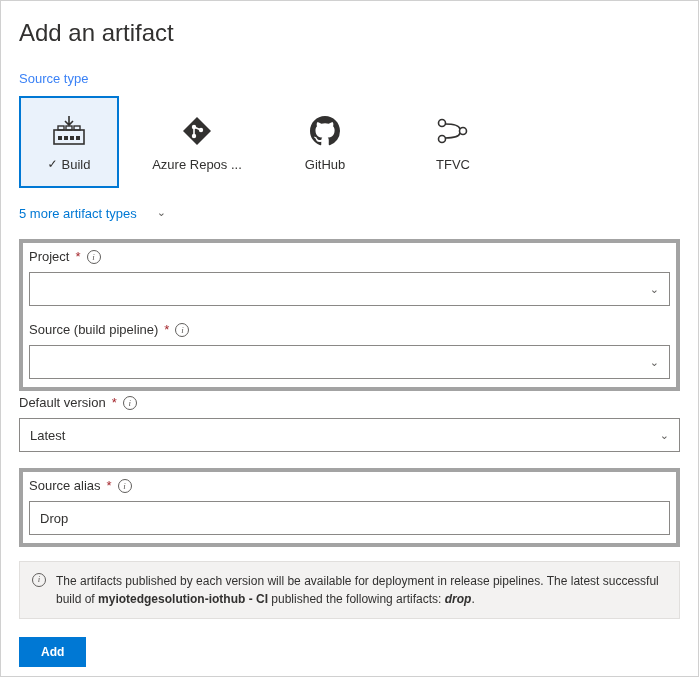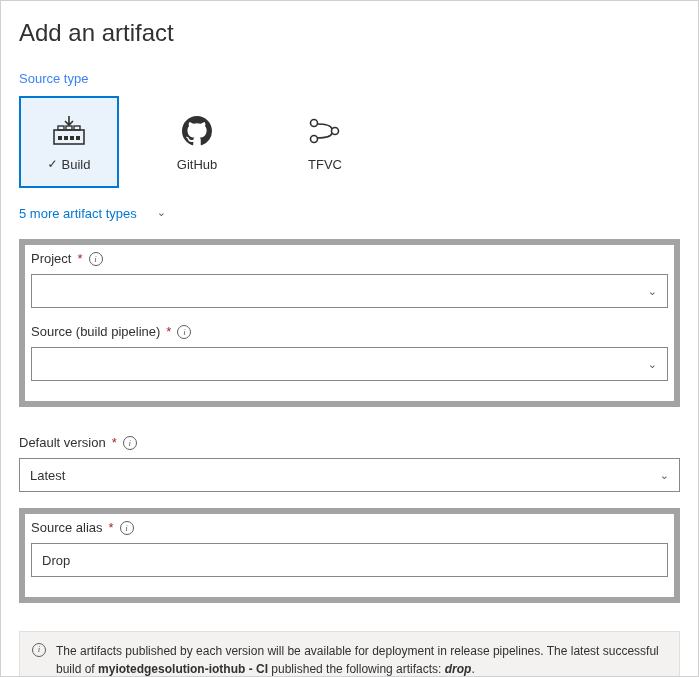--- a/index.html
+++ b/index.html
@@ -95,23 +95,23 @@
       align-items: center;
       justify-content: space-between;
       cursor: pointer;
     }
     .chevron-sm {
       font-size: 11px;
       color: #605e5c;
     }
     .field-block { margin-bottom: 16px; }
     .hl-group {
-      border: 6px solid #a3a3a3;
-      padding: 6px 6px 20px 6px;
-      margin-bottom: 28px;
+      border: 4px solid #a3a3a3;
+      padding: 6px 6px 8px 6px;
+      margin-bottom: 4px;
     }
     .hl-group .field-block:last-child { margin-bottom: 0; }
     .info-banner {
       background: #f3f2f1;
       border: 1px solid #e1dfdd;
       padding: 10px 12px;
       font-size: 12px;
       color: #323130;
       display: flex;
       gap: 10px;
@@ -156,20 +156,33 @@
         <rect x="18" y="20" width="4" height="4" fill="#323130"></rect>
         <rect x="24" y="20" width="4" height="4" fill="#323130"></rect>
       </svg>
     </div>
     <div class="tile-label">
       <span class="check">✓</span>
       <span>Build</span>
     </div>
   </div>
 
+  <div class="source-tile">
+    <div class="tile-icon">
+      <svg width="30" height="30" viewBox="0 0 30 30">
+        <path d="M15 1 L29 15 L15 29 L1 15 Z" fill="#323130"></path>
+        <circle cx="12" cy="11" r="2.2" fill="#fff"></circle>
+        <circle cx="19" cy="14" r="2.2" fill="#fff"></circle>
+        <circle cx="12" cy="20" r="2.2" fill="#fff"></circle>
+        <line x1="12" y1="11" x2="12" y2="20" stroke="#fff" stroke-width="1.6"></line>
+        <line x1="12" y1="11" x2="19" y2="14" stroke="#fff" stroke-width="1.6"></line>
+      </svg>
+    </div>
+    <div class="tile-label">Azure Repos ...</div>
+  </div>
 
   <div class="source-tile">
     <div class="tile-icon">
       <svg width="30" height="30" viewBox="0 0 16 16">
           <path fill="#323130" d="M8 0C3.58 0 0 3.58 0 8c0 3.54 2.29 6.53 5.47 7.59.4.07.55-.17.55-.38 0-.19-.01-.82-.01-1.49-2.01.37-2.53-.49-2.69-.94-.09-.23-.48-.94-.82-1.13-.28-.15-.68-.52-.01-.53.63-.01 1.08.58 1.23.82.72 1.21 1.87.87 2.33.66.07-.52.28-.87.51-1.07-1.78-.2-3.64-.89-3.64-3.95 0-.87.31-1.59.82-2.15-.08-.2-.36-1.02.08-2.12 0 0 .67-.21 2.2.82.64-.18 1.32-.27 2-.27.68 0 1.36.09 2 .27 1.53-1.04 2.2-.82 2.2-.82.44 1.1.16 1.92.08 2.12.51.56.82 1.27.82 2.15 0 3.07-1.87 3.75-3.65 3.95.29.25.54.73.54 1.48 0 1.07-.01 1.93-.01 2.2 0 .21.15.46.55.38A8.013 8.013 0 0016 8c0-4.42-3.58-8-8-8z"></path>
         </svg>
     </div>
     <div class="tile-label">GitHub</div>
   </div>
 

